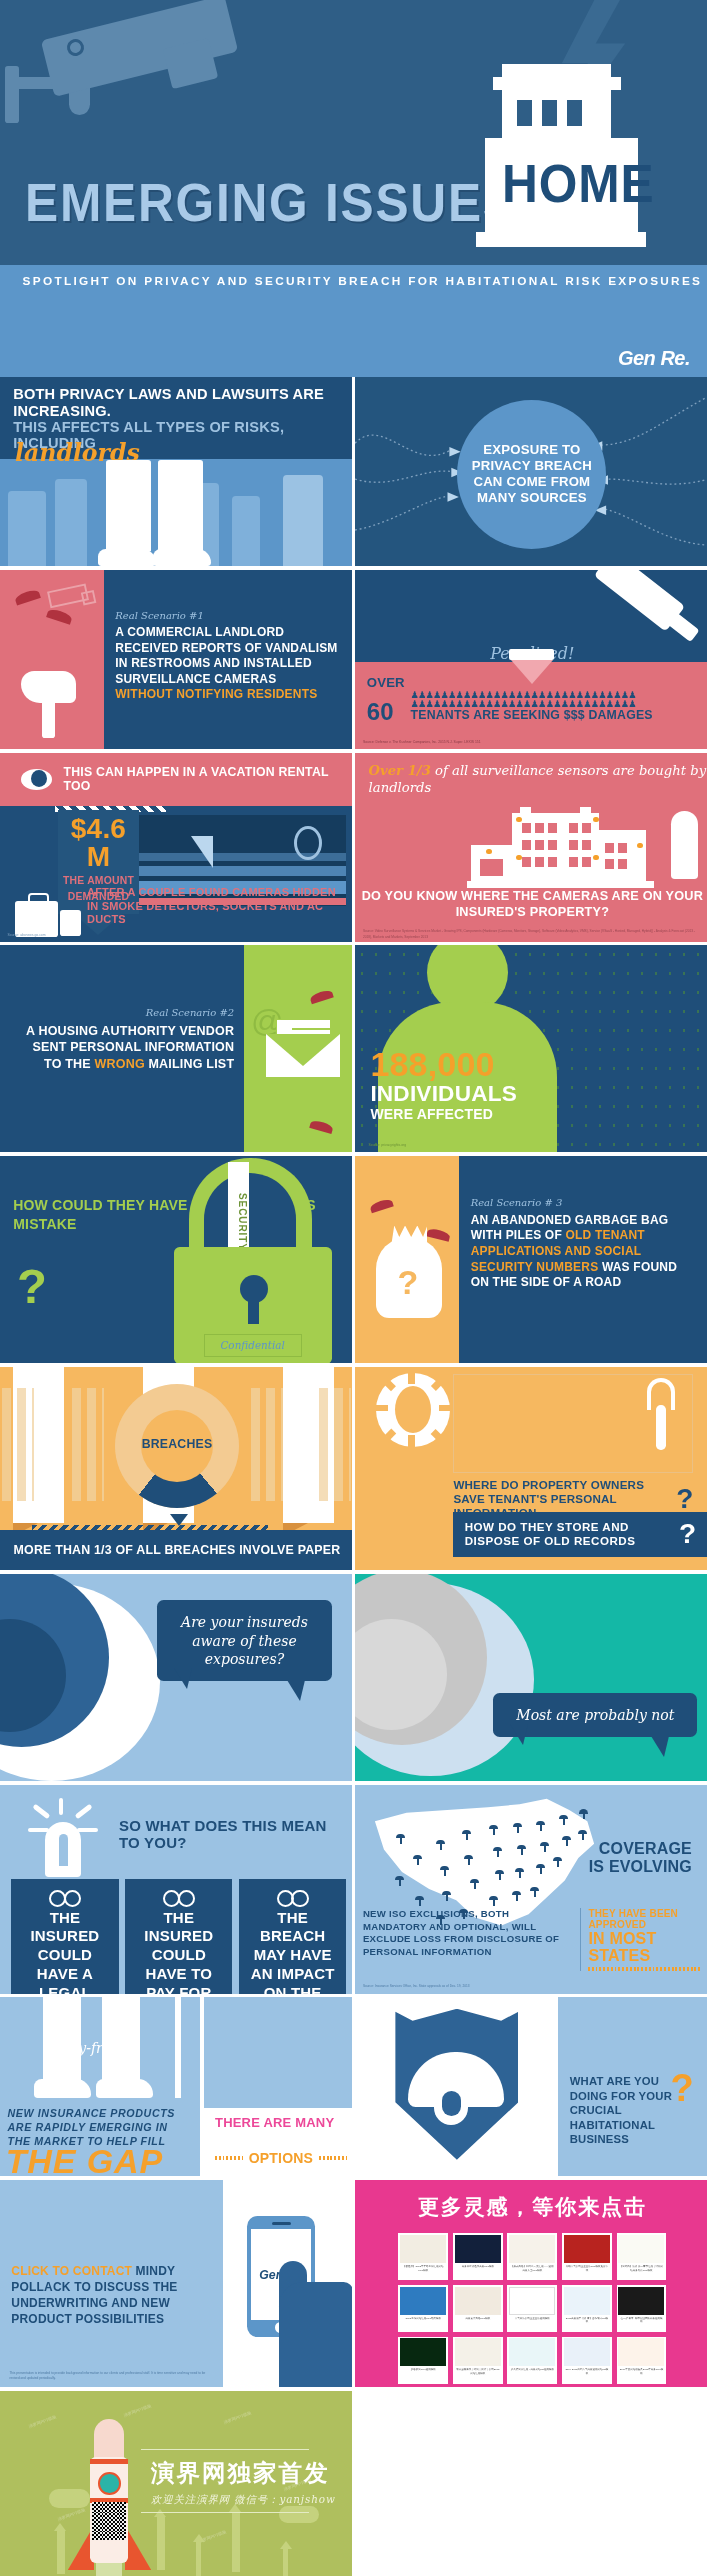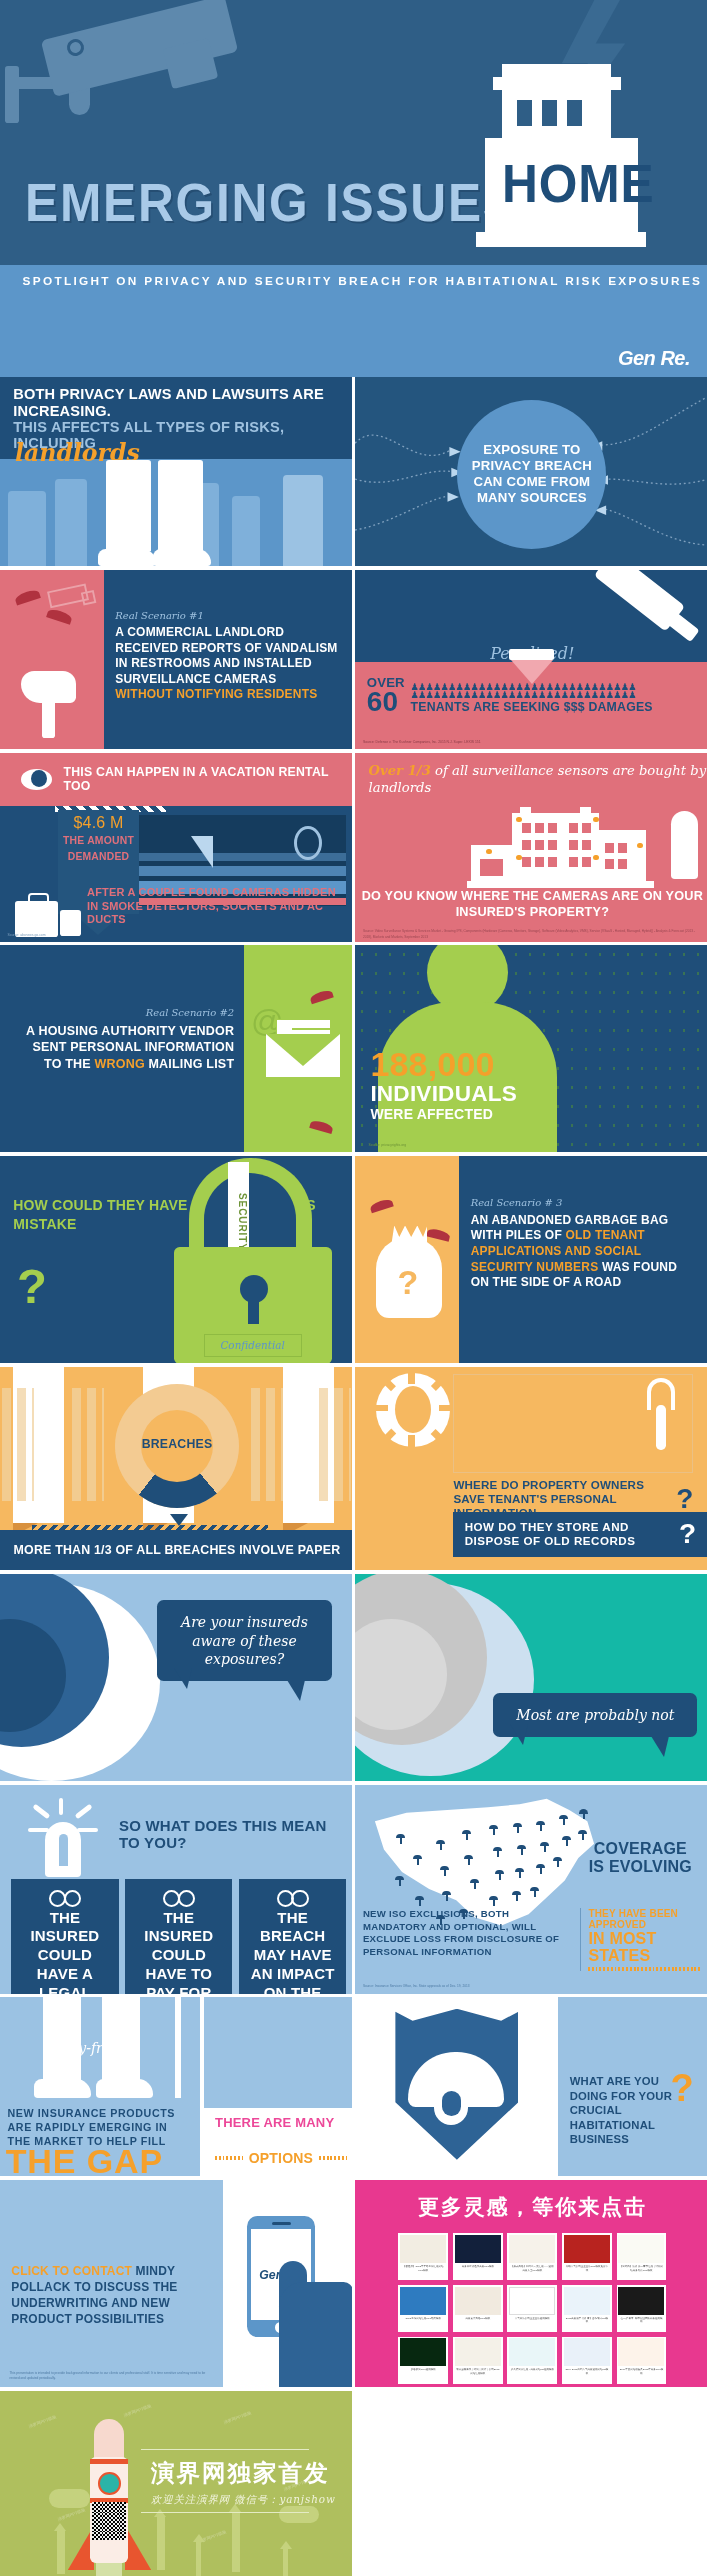--- a/index.html
+++ b/index.html
@@ -89,37 +89,37 @@
   .g-handle{position:absolute;right:5.7px;top:24.5px;width:113px;height:15px;background:#fff;
     transform:rotate(38deg);border-radius:3.8px;}
   .penal{position:absolute;left:0;top:74px;width:354px;text-align:center;font-size:16px;color:#9FC2E0;}
   .redbox{position:absolute;left:0;bottom:0;width:354px;height:87px;background:#E0707B;}
   .arrow-d{position:absolute;left:148px;top:-13.2px;width:57px;height:41px;}
   .arrow-d .bar{position:absolute;left:5.7px;top:0;width:45px;height:11.3px;background:#fff;border-radius:1.9px;}
   .arrow-d .tri{position:absolute;left:7.5px;top:11.3px;width:0;height:0;border-left:21px solid transparent;
     border-right:21px solid transparent;border-top:24.5px solid #F1A8AF;}
   .over60{position:absolute;left:11.3px;top:13.2px;color:#1F4E79;}
   .over60 .w{font-size:13.2px;font-weight:bold;}
-  .over60 .big{font-size:28px;font-weight:bold;line-height:.85;}
+  .over60 .big{font-size:24px;font-weight:bold;line-height:.85;margin-top:12px;}
   .people{font-size:9.4px;letter-spacing:-0.9px;color:#1F4E79;line-height:.9;}
   .src{font-size:3.4px;color:#8A3A45;position:absolute;left:7.5px;bottom:3.8px;line-height:1.5;}
 
   
   .sec3{height:189px;}
   .s3a{position:relative;background:#1F4E79;}
   .s3a-top{height:53px;background:#E0707B;display:flex;align-items:center;}
   .eyeicon{width:32px;height:21px;background:#fff;border-radius:50%;margin-left:21px;position:relative;}
   .eyeicon::after{content:"";position:absolute;left:10.4px;top:1.9px;width:16px;height:17px;background:#1F4E79;border-radius:50%;}
   .s3a-top span{font-size:12.3px;font-weight:bold;color:#fff;margin-left:11.3px;}
   .hazard{position:absolute;left:55px;top:53px;width:111px;height:6.6px;
     background:repeating-linear-gradient(45deg,#fff 0 4.7px,#1F4E79 4.7px 9.4px);}
   .ribbon{position:absolute;left:58px;top:57px;width:81px;height:104px;background:#24557E;text-align:center;padding-top:5.7px;}
   .ribbon::after{content:"";position:absolute;left:16px;top:104px;width:0;height:0;
     border-left:24.5px solid transparent;border-right:24.5px solid transparent;border-top:21px solid #24557E;}
-  .ribbon .amt{font-size:16px;font-weight:normal;color:#F5A02B;line-height:1;}
+  .ribbon .amt{font-size:28px;font-weight:bold;color:#F5A02B;line-height:1;}
   .ribbon .cap{font-size:10.4px;font-weight:bold;color:#E0707B;line-height:1.15;margin-top:3.8px;}
   .sea{position:absolute;left:129px;top:62px;width:217px;height:91px;background:#153C5E;}
   .wave{position:absolute;left:0;width:217px;background:#5C96C9;}
   .boat{position:absolute;left:60px;top:21px;width:0;height:0;border-left:2.8px solid transparent;
     border-right:22.6px solid #BBD7EE;border-bottom:32px solid transparent;}
   .porthole{position:absolute;right:24.5px;top:11.3px;width:28px;height:34px;border:3.8px solid #9FC2E0;border-radius:50%;}
   .lugg{position:absolute;left:15px;bottom:5.7px;width:66px;height:41px;}
   .lugg .bag{position:absolute;left:0;top:5.7px;width:43px;height:36px;background:#fff;border-radius:2.8px;}
   .lugg .bag::before{content:"";position:absolute;left:13.2px;top:-7.5px;width:17px;height:8.5px;border:2.8px solid #fff;border-bottom:none;border-radius:3.8px 3.8px 0 0;}
   .lugg .bag2{position:absolute;left:45px;top:15px;width:21px;height:26.4px;background:#fff;border-radius:2.8px;}
@@ -258,36 +258,36 @@
     border:2.4px solid #fff;border-radius:50%;}
   .cuffs::before{left:0;}.cuffs::after{right:0;}
   .card p{font-size:15px;font-weight:bold;color:#fff;line-height:1.25;}
   .card .dash{margin-top:5.7px;height:3.8px;background:repeating-linear-gradient(90deg,#F5A02B 0 1.9px,transparent 1.9px 3.8px);}
   .s8b{background:#9BC2E3;position:relative;}
   .usmap{position:absolute;left:15px;top:11.3px;width:226px;height:141px;background:#fff;
     clip-path:polygon(2% 18%,16% 12%,34% 10%,52% 8%,66% 6%,78% 2%,88% 10%,96% 18%,99% 34%,92% 44%,86% 60%,78% 72%,70% 84%,58% 92%,46% 86%,38% 74%,26% 66%,14% 54%,6% 38%);}
   .umb{position:absolute;width:8.5px;height:10.4px;}
   .umb::before{content:"";position:absolute;left:0;top:0;width:8.5px;height:4.7px;background:#1F4E79;border-radius:4.7px 4.7px 0 0;}
   .umb::after{content:"";position:absolute;left:3.8px;top:3.8px;width:1.5px;height:6.6px;background:#1F4E79;}
-  .cov{position:absolute;right:15px;top:55px;font-size:16px;font-weight:bold;color:#1F4E79;line-height:1.15;text-align:center;}
+  .cov{position:absolute;right:15px;top:55px;font-size:16px;font-weight:bold;color:#1F4E79;line-height:1.15;text-align:right;}
   .iso{position:absolute;left:7.5px;bottom:22.6px;width:339px;display:flex;}
   .iso-l{flex:1;padding-right:7.5px;border-right:1.4px solid #6C9BC4;}
   .iso-l p{font-size:9.6px;font-weight:bold;color:#1F4E79;line-height:1.34;letter-spacing:0.3px;}
   .iso-r{width:121px;padding-left:7.5px;}
   .iso-r .a{font-size:10px;font-weight:bold;color:#F5A02B;line-height:1.15;}
   .iso-r .b{font-size:16px;font-weight:bold;color:#F5A02B;line-height:1.05;}
   .iso-r .dash2{margin-top:2.8px;height:3.8px;background:repeating-linear-gradient(90deg,#F5A02B 0 1.9px,transparent 1.9px 3.8px);}
   .src5{position:absolute;left:7.5px;bottom:5.7px;font-size:3.2px;color:#4E7AA3;}
 
   
   .sec9{height:179px;}
   .s9a{background:#fff;position:relative;}
   .s9a-bluetop{position:absolute;left:0;top:0;width:200px;height:111px;background:#9BC2E3;}
   .legs2{position:absolute;left:32px;top:-5.7px;width:160px;height:119px;}
-  .gapbox{position:absolute;left:0;top:106px;width:200px;height:74px;background:#9BC2E3;}
+  .gapbox{position:absolute;left:0;top:106px;width:200px;height:74px;background:#9BC2E3;font-style:italic;}
   .gapbox p{padding:3.8px 7.5px 0;font-size:10.7px;font-weight:bold;color:#1F4E79;line-height:1.28;letter-spacing:0.6px;}
   .gapbig{position:absolute;left:5.7px;top:41px;font-size:34px;font-weight:bold;color:#F5A02B;letter-spacing:0.9px;line-height:1;}
   .s9a-r{position:absolute;left:204px;top:0;width:150px;height:111px;background:#9BC2E3;}
   .worry{position:absolute;left:43px;top:43px;font-size:14px;color:#fff;}
   .many{position:absolute;left:215px;top:119px;font-size:13px;font-weight:bold;color:#ec4899;line-height:1.1;}
   .opt{position:absolute;left:215px;top:153px;display:flex;align-items:center;gap:5.7px;}
   .opt .d{width:28px;height:3.8px;background:repeating-linear-gradient(90deg,#F5A02B 0 1.9px,transparent 1.9px 3.8px);}
   .opt .t{font-size:14px;font-weight:bold;color:#F5A02B;}
   .s9b{background:#fff;position:relative;}
   .shield{position:absolute;left:40px;top:11.3px;width:123px;height:151px;background:#2E6395;

